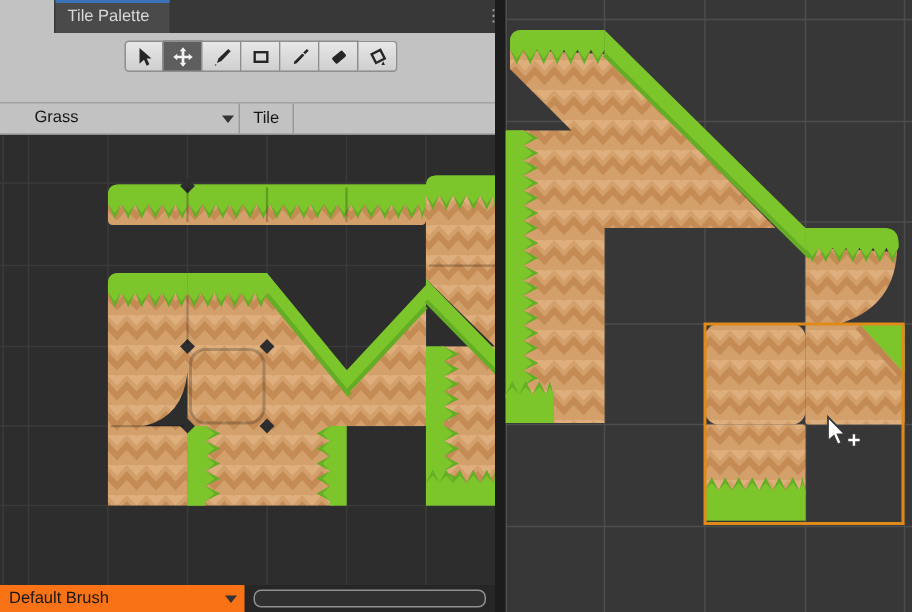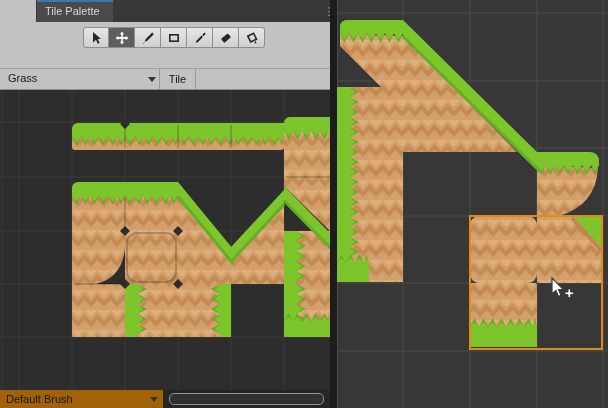--- a/index.html
+++ b/index.html
@@ -23,26 +23,26 @@
   .tool-btn.active{background:#5e5e5e;}
   #active-tilemap-label{left:0;top:50px;width:147px;text-align:right;font-size:11px;color:#1c1c1c;}
   #tilemap-dropdown{left:152px;top:47px;width:113px;height:17px;background:linear-gradient(#ececec,#dcdcdc);
     border:1px solid #8f8f8f;border-radius:2px;box-sizing:border-box;font-size:11px;color:#111;
     line-height:15px;padding-left:5px;}
   .dd-arrow{width:0;height:0;border-left:4px solid transparent;border-right:4px solid transparent;
     border-top:5px solid #333;}
   #tilemap-arrow{right:5px;top:6px;}
   #grassbar{left:0;top:68px;width:330px;height:22px;background:#c2c2c2;border-top:1px solid #a2a2a2;
     border-bottom:1px solid #8d8d8d;box-sizing:border-box;}
-  #grass-name{left:8px;top:3px;font-size:11px;color:#161616;}
+  #grass-name{left:23px;top:3px;font-size:11px;color:#161616;}
   #grass-arrow{left:148px;top:8px;}
   .vdiv{top:0;width:1px;height:20px;background:#999;}
   #edit-btn{left:161px;top:0;width:33px;height:20px;font-size:11px;color:#161616;text-align:center;line-height:20px;}
   #palette-wrap{left:0;top:90px;width:330px;height:300px;background:#2d2d2d;}
-  #bottombar{left:0;top:390px;width:330px;height:18px;background:#a16207;}
+  #bottombar{left:0;top:390px;width:330px;height:18px;background:#f97316;}
   #brush-dropdown{left:0;top:0;width:163px;height:18px;font-size:11px;color:#161616;line-height:18px;}
   #brush-label{padding-left:6px;}
   #brush-arrow{left:150px;top:7px;}
   #hscroll-track{left:163px;top:0;width:167px;height:18px;background:#262626;}
   #hscroll-thumb{left:6px;top:3px;width:153px;height:10px;border:1px solid #909090;border-radius:5px;background:#303030;}
 
   
   #panel-seam{left:330px;top:0;width:7px;height:408px;background:#1c1c1c;}
   #scene-wrap{left:337px;top:0;width:271px;height:408px;background:#373737;}
   svg{display:block;}

